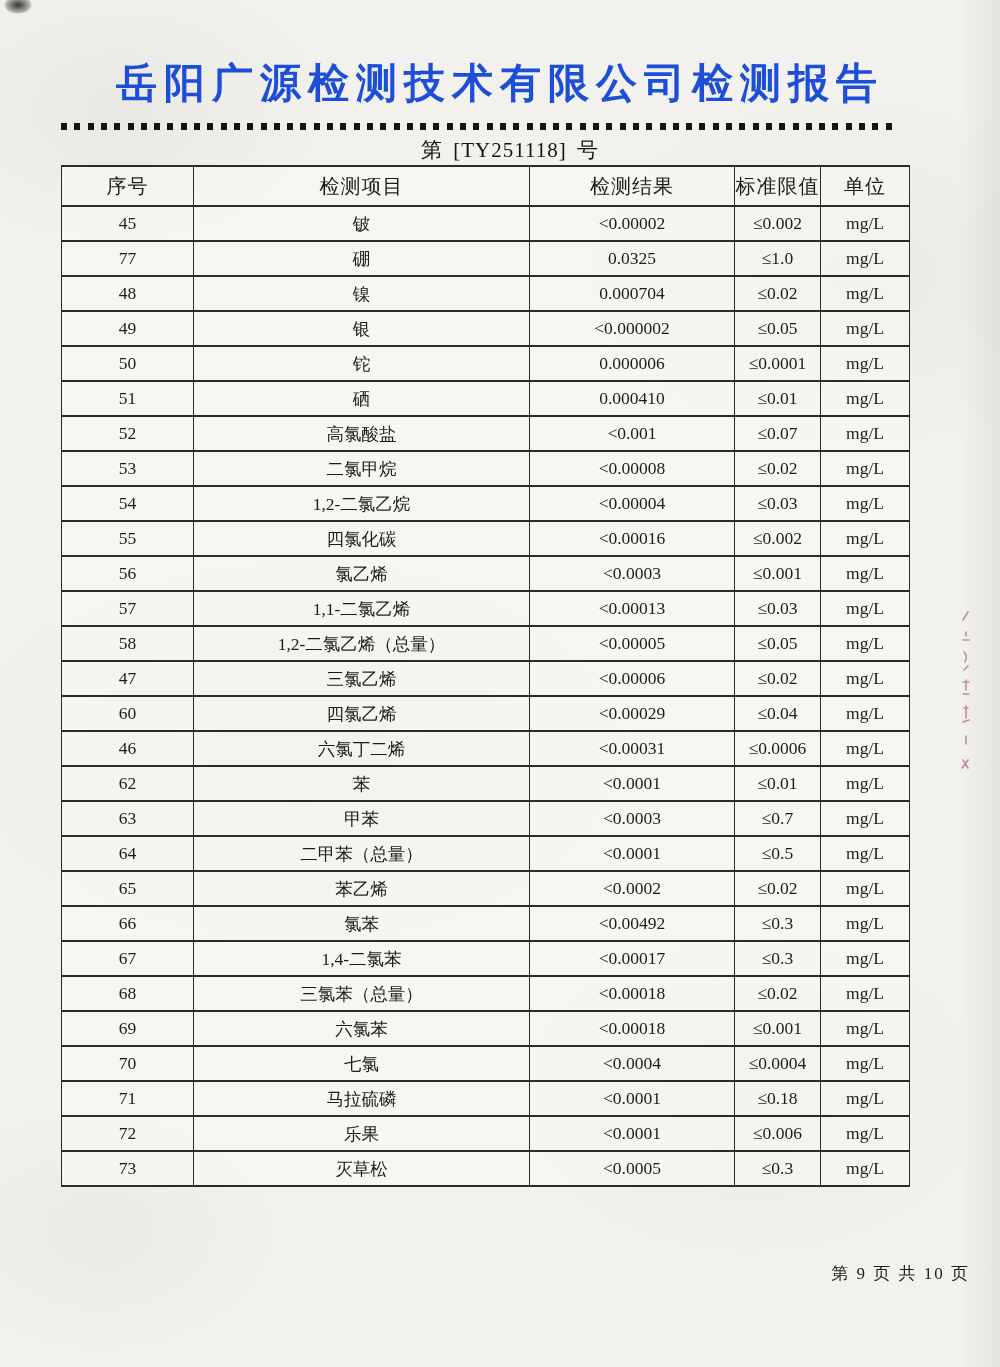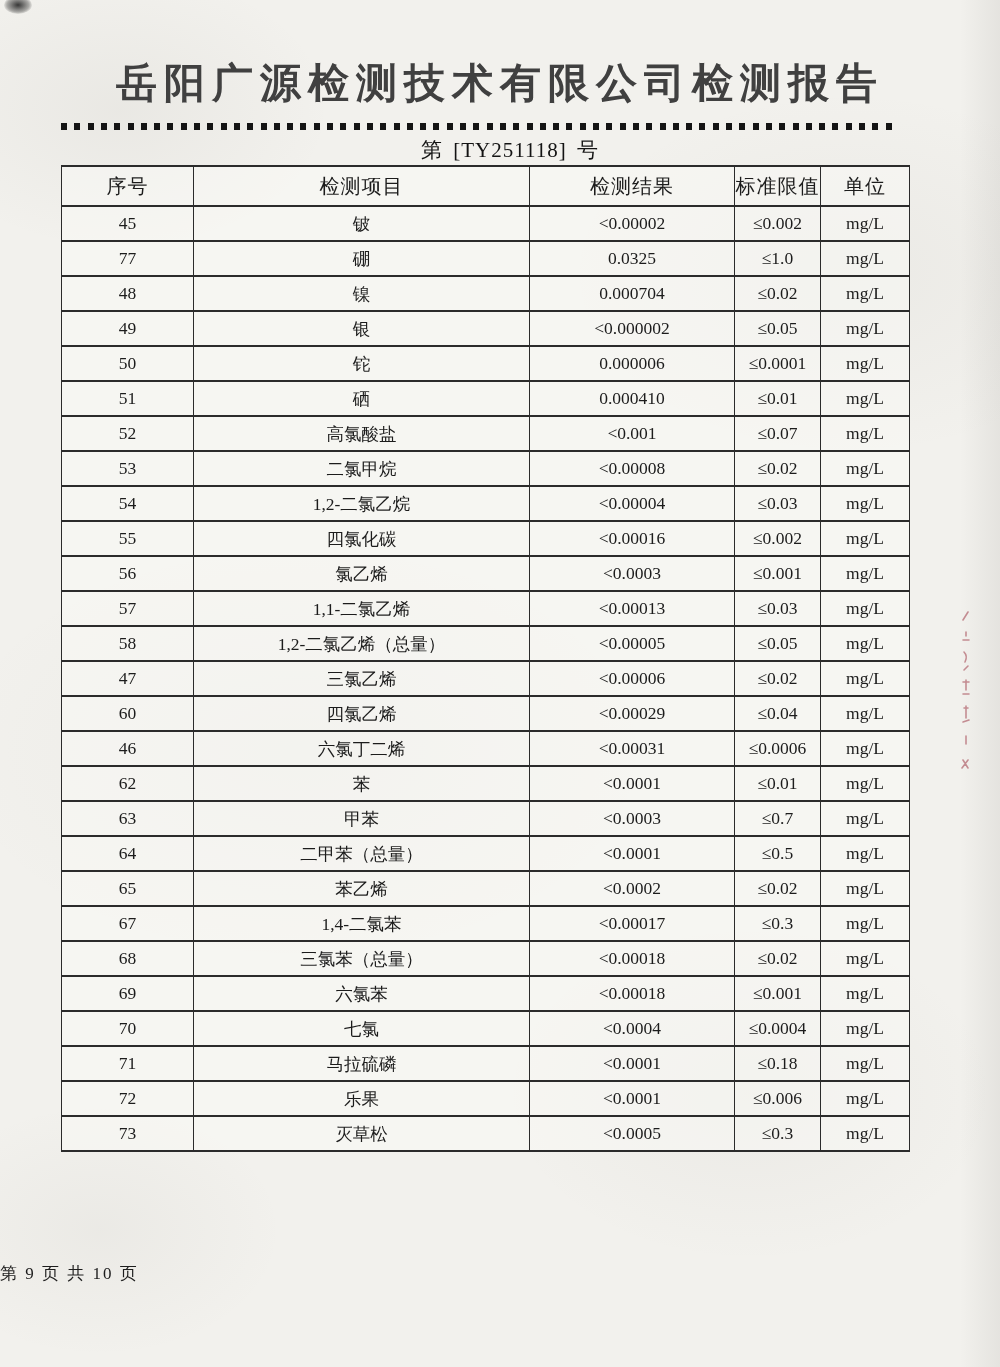--- a/index.html
+++ b/index.html
@@ -41,21 +41,21 @@
     position: absolute;
     top: 56px;
     left: 0;
     width: 1000px;
     margin: 0;
     text-align: center;
     font-family: "DejaVu Sans", "Liberation Sans", sans-serif;
     font-size: 41px;
     font-weight: 800;
     letter-spacing: 7px;
-    color: #404040;
+    color: #1d4ed8;
     white-space: nowrap;
   }
   .dotted-divider {
     position: absolute;
     top: 123px;
     left: 61px;
     width: 836px;
     height: 7px;
     background: repeating-linear-gradient(90deg,
       #141414 0px, #141414 6px,
@@ -106,21 +106,21 @@
   col.c-no     { width: 132px; }
   col.c-item   { width: 336px; }
   col.c-result { width: 205px; }
   col.c-limit  { width: 86px;  }
   col.c-unit   { width: 89px;  }
   .page-footer {
     position: absolute;
     top: 1262px;
     left: 0;
     width: 970px;
-    text-align: left;
+    text-align: right;
     font-size: 17px;
     letter-spacing: 2px;
     color: #1d1d1d;
   }
   .red-ink-mark {
     position: absolute;
     left: 958px;
     top: 610px;
     width: 16px;
     height: 170px;
@@ -296,20 +296,27 @@
         <td>mg/L</td>
       </tr>
       <tr>
         <td>65</td>
         <td>苯乙烯</td>
         <td>&lt;0.0002</td>
         <td>≤0.02</td>
         <td>mg/L</td>
       </tr>
       <tr>
+        <td>66</td>
+        <td>氯苯</td>
+        <td>&lt;0.00492</td>
+        <td>≤0.3</td>
+        <td>mg/L</td>
+      </tr>
+      <tr>
         <td>67</td>
         <td>1,4-二氯苯</td>
         <td>&lt;0.00017</td>
         <td>≤0.3</td>
         <td>mg/L</td>
       </tr>
       <tr>
         <td>68</td>
         <td>三氯苯（总量）</td>
         <td>&lt;0.00018</td>

